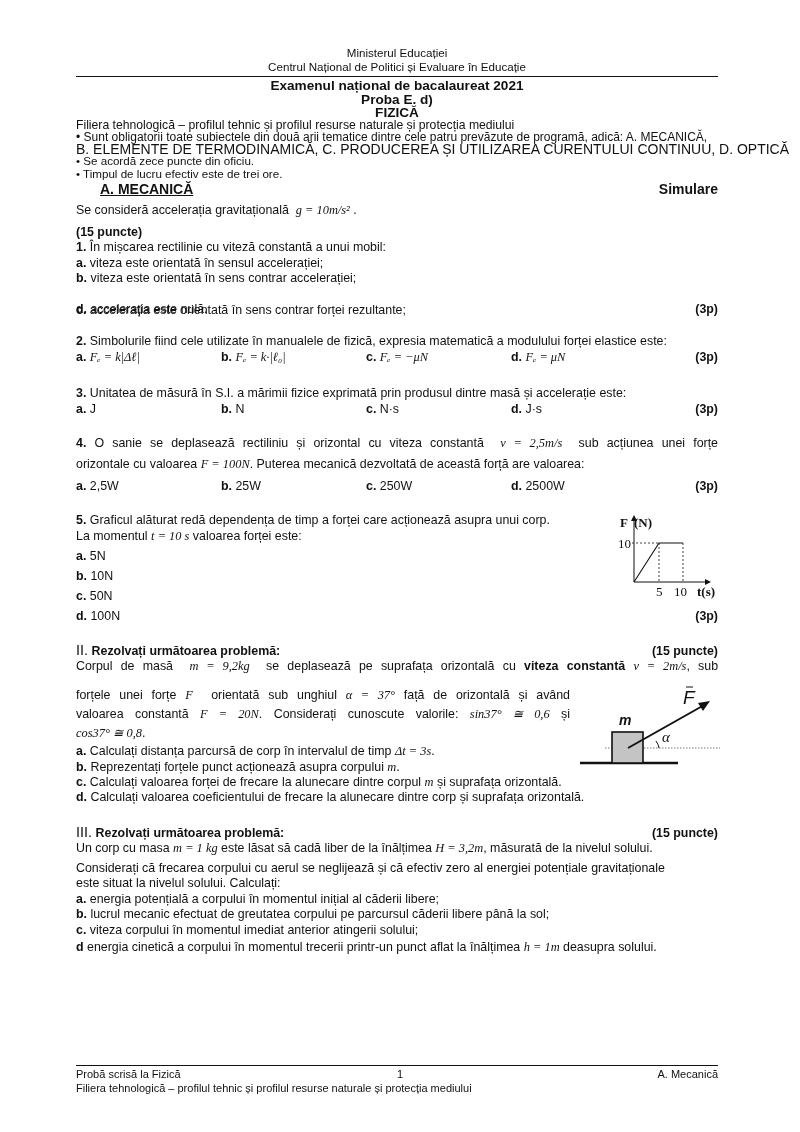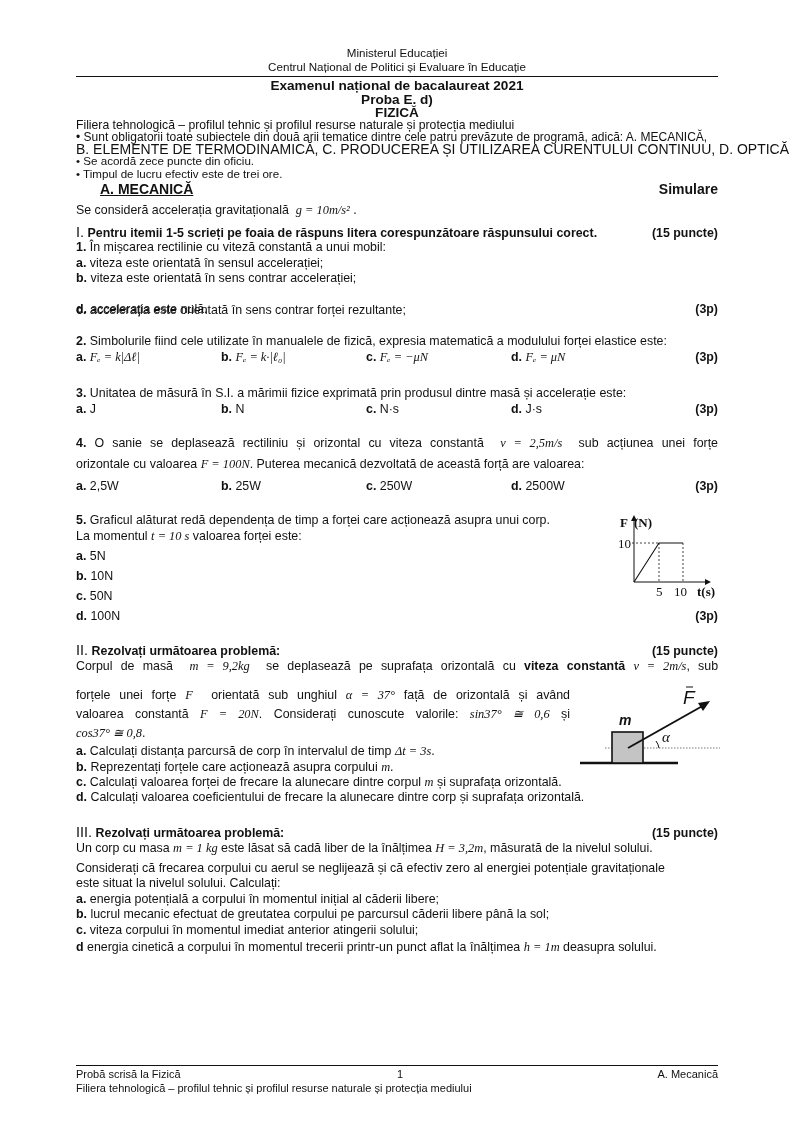--- a/index.html
+++ b/index.html
@@ -47,21 +47,20 @@
     <span class="simulare abs" style="right:0; top:0;">Simulare</span>
   </div>
 
   <div class="abs line" style="top:203px;">
     <span>Se consideră accelerația gravitațională</span>&nbsp;
     <span class="it">g = 10m/s²</span>
     <span>.</span>
   </div>
 
   <div class="abs row" style="top:225px; width:642px;">
-    <span class="bold line"><span class="roman">I.</span> <span>Pentru itemii 1-5 scrieți pe foaia de răspuns litera corespunzătoare răspunsului corect.</span></span>
     <span class="bold">(15 puncte)</span>
   </div>
 
   <div class="abs line" style="top:240px;">
     <span class="bold">1.</span>
     <span>În mișcarea rectilinie cu viteză constantă a unui mobil:</span>
   </div>
   <div class="abs line" style="top:256px;"><span class="bold">a.</span> <span>viteza este orientată în sensul accelerației;</span></div>
   <div class="abs line" style="top:271px;"><span class="bold">b.</span> <span>viteza este orientată în sens contrar accelerației;</span></div>
   <div class="abs line" style="top:303px;"><span class="bold">c.</span> <span>accelerația este orientată în sens contrar forței rezultante;</span></div>
@@ -175,21 +174,21 @@
   <div class="abs line" style="top:726px;">
     <span class="it">cos37° ≅ 0,8</span><span>.</span>
   </div>
   <div class="abs line" style="top:744px;text-align:center;">
     <span class="bold">a.</span>
     <span>Calculați distanța parcursă de corp în intervalul de timp</span>
     <span class="it">Δt = 3s</span><span>.</span>
   </div>
   <div class="abs line" style="top:760px;">
     <span class="bold">b.</span>
-    <span>Reprezentați forțele care acționează asupra corpului</span>
+    <span>Reprezentați forțele punct acționează asupra corpului</span>
     <span class="it">m</span><span>.</span>
   </div>
   <div class="abs line" style="top:775px;">
     <span class="bold">c.</span>
     <span>Calculați valoarea forței de frecare la alunecare dintre corpul</span>
     <span class="it">m</span>
     <span>și suprafața orizontală.</span>
   </div>
   <div class="abs line" style="top:790px;">
     <span class="bold">d.</span>

